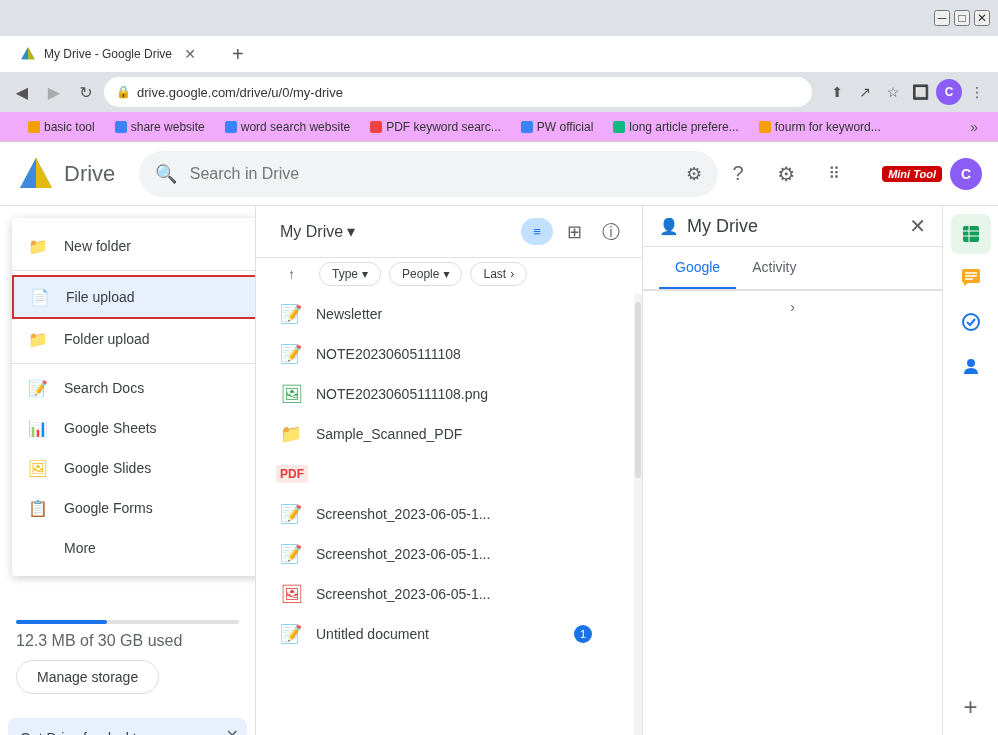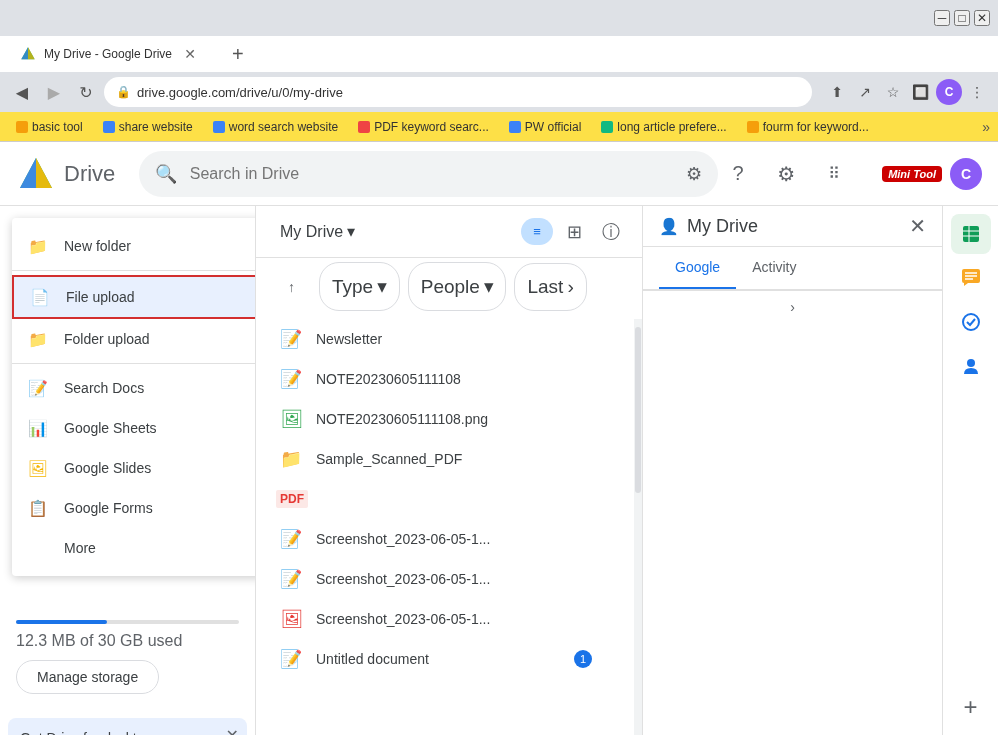--- a/index.html
+++ b/index.html
@@ -69,25 +69,25 @@
       color: #333;
     }
     .url-lock { color: #555; font-size: 12px; }
     .url-text { flex: 1; }
     .addr-actions { display: flex; gap: 2px; margin-left: 8px; }
     .addr-action { background: none; border: none; cursor: pointer; color: #555; font-size: 14px; padding: 4px; width: 26px; height: 26px; display: flex; align-items: center; justify-content: center; border-radius: 50%; }
     .profile-circle { width: 26px; height: 26px; background: #8b5cf6; border-radius: 50%; display: flex; align-items: center; justify-content: center; color: white; font-size: 12px; font-weight: bold; }
 
     
     .bookmarks-bar {
-      background: #fde047;
+      background: #f0abfc;
       display: flex;
       align-items: center;
       height: 30px;
-      padding: 0 8px;
+      padding: 0 20px;
       gap: 4px;
       font-size: 12px;
       border-bottom: 1px solid #ccc;
     }
     .bookmark-item {
       display: flex;
       align-items: center;
       gap: 4px;
       padding: 2px 8px;
       border-radius: 4px;
@@ -266,25 +266,25 @@
     .filter-bar {
       display: flex;
       align-items: center;
       gap: 8px;
       padding: 4px 16px 8px;
     }
     .filter-chip {
       border: 1px solid #dadce0;
       background: none;
       border-radius: 20px;
-      padding: 12px 12px;
+      padding: 4px 12px;
       display: flex;
       align-items: center;
       gap: 4px;
-      font-size: 19px;
+      font-size: 12px;
       color: #3c4043;
       cursor: pointer;
     }
 
     
     .file-list {
       flex: 1;
       overflow-y: auto;
       padding: 0 8px;
     }

